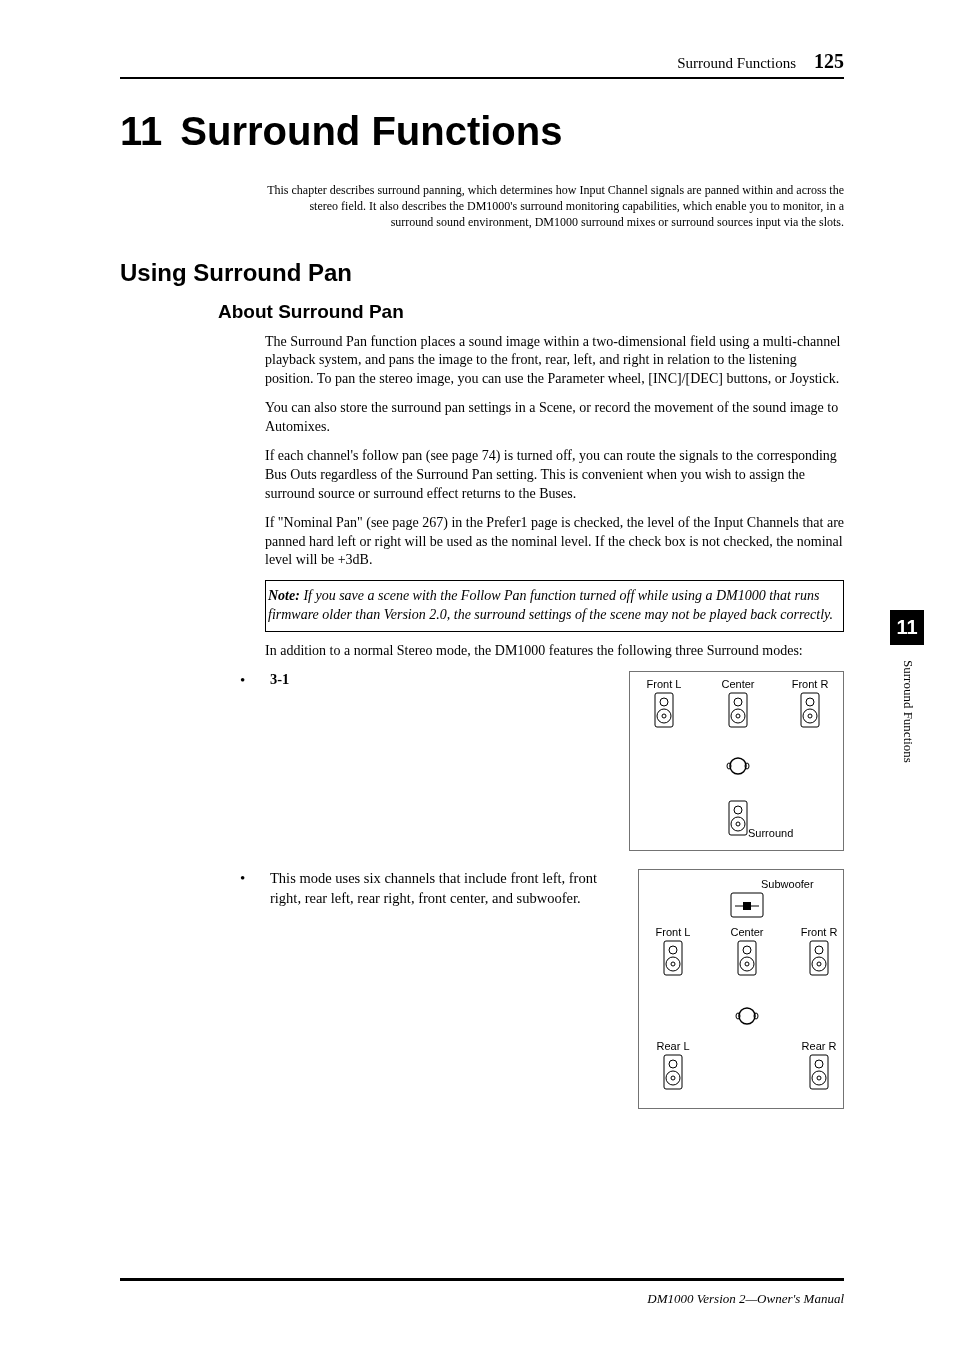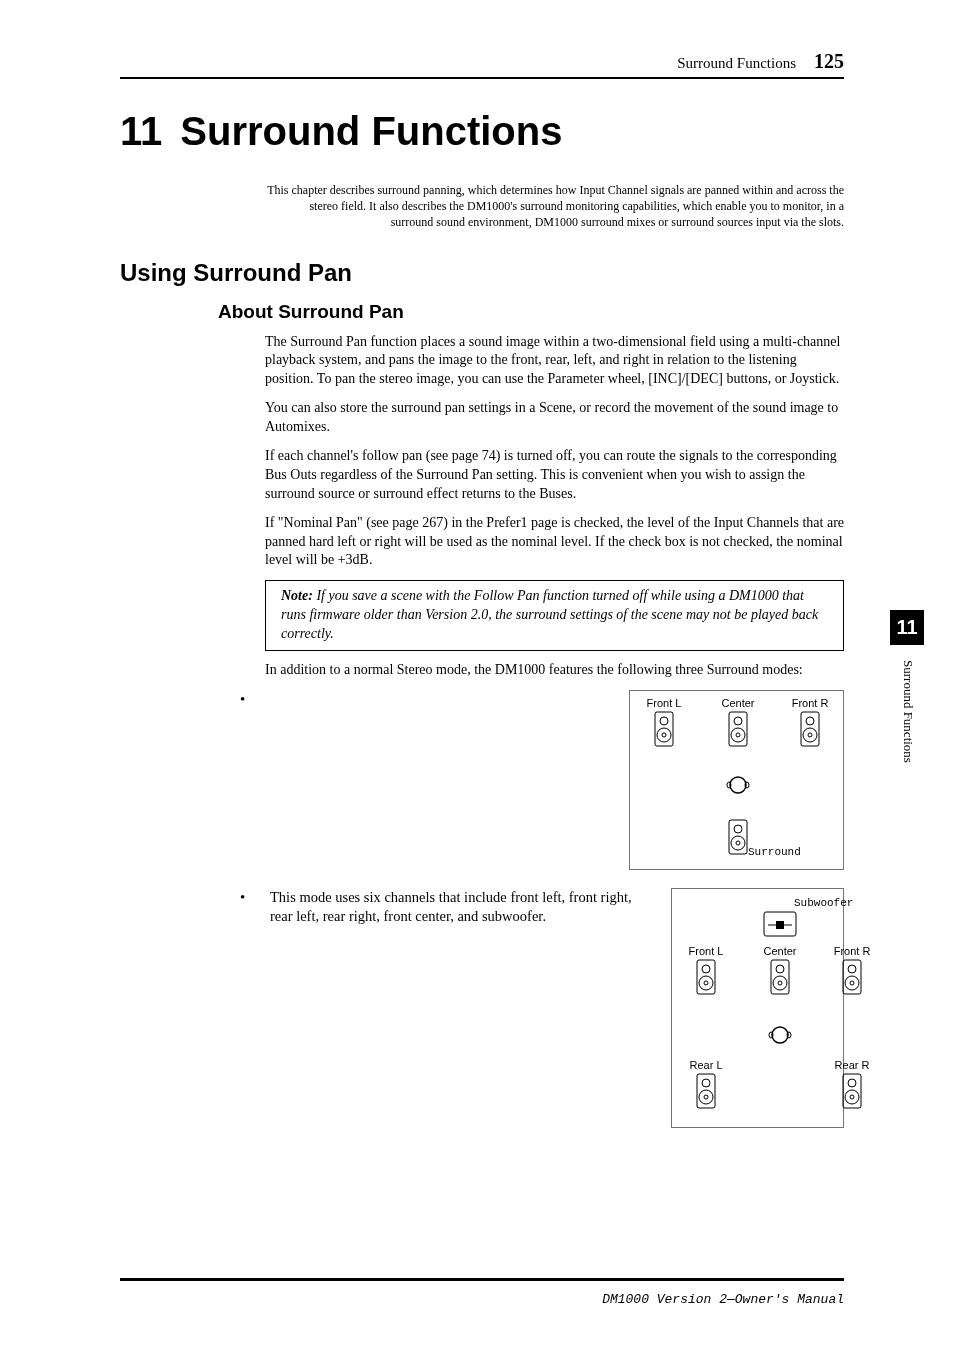--- a/index.html
+++ b/index.html
@@ -42,21 +42,21 @@
     font-family: 'Trebuchet MS', 'Lucida Sans', sans-serif;
     font-size: 19px;
     font-weight: bold;
     margin-left: 98px;
     margin-bottom: 10px;
   }
   .body-block { margin-left: 145px; }
   .body-block p { font-size: 14px; line-height: 1.35; margin-bottom: 10px; }
   .note-box {
     border: 1px solid #000;
-    padding: 6px 15px;
+    padding: 6px 2px;
     margin: 4px 0 10px 0;
   }
   .note-box p { margin: 0; font-style: italic; }
   .note-label { font-weight: bold; font-style: italic; }
   .mode-row {
     display: flex;
     align-items: flex-start;
     gap: 18px;
     margin-left: 120px;
     margin-bottom: 18px;
@@ -65,24 +65,24 @@
   .mode-text { flex: 1; }
   .mode-name { font-weight: bold; font-size: 14.5px; }
   .mode-desc { font-size: 14.5px; line-height: 1.35; }
   .diagram {
     border: 1px solid #737373;
     font-family: 'Trebuchet MS', Arial, sans-serif;
     font-size: 11px;
     position: relative;
   }
   .diagram-31 { width: 215px; height: 180px; }
-  .diagram-51 { width: 173px; height: 240px; padding-left: 40px; }
+  .diagram-51 { width: 206px; height: 240px; padding-left: 40px; }
   .spk-group { position: absolute; text-align: center; width: 60px; }
   .spk-label { font-size: 11px; display: block; margin-bottom: 2px; }
-  .spk-label-side { position: absolute; font-size: 11px; white-space: nowrap; font-family: Liberation Mono, monospace; }
+  .spk-label-side { position: absolute; font-size: 11px; white-space: nowrap; }
   svg { display: block; margin: 0 auto; }
   .side-tab {
     position: absolute;
     right: 30px;
     top: 610px;
     width: 34px;
     background: #000;
     color: #fff;
     font-family: 'Trebuchet MS', Arial, sans-serif;
     font-weight: bold;
@@ -104,21 +104,20 @@
     right: 110px;
     bottom: 70px;
     border-top: 3px solid #000;
   }
   .footer-text {
     position: absolute;
     right: 110px;
     bottom: 44px;
     font-style: italic;
     font-size: 13px;
-    font-family: Liberation Mono, monospace;
   }
 </style>
 </head>
 <body>
 
 <div class="header-row">
   <span class="header-title">Surround Functions</span>
   <span class="header-page">125</span>
 </div>
 
@@ -139,20 +138,21 @@
   <p>If "Nominal Pan" (see page 267) in the Prefer1 page is checked, the level of the Input Channels that are panned hard left or right will be used as the nominal level. If the check box is not checked, the nominal level will be +3dB.</p>
   <div class="note-box">
     <p><span class="note-label">Note:</span><span> If you save a scene with the Follow Pan function turned off while using a DM1000 that runs firmware older than Version 2.0, the surround settings of the scene may not be played back correctly.</span></p>
   </div>
   <p>In addition to a normal Stereo mode, the DM1000 features the following three Surround modes:</p>
 </div>
 
 <div class="mode-row">
   <div class="mode-bullet">•</div>
   <div class="mode-text">
+    <div class="mode-name">3-1</div>
   </div>
   <div class="diagram diagram-31">
     <div class="spk-group" style="left:4px; top:6px;">
       <span class="spk-label">Front L</span>
       <svg width="26" height="36">
           <rect x="4" y="1" width="18" height="34" rx="2" fill="none" stroke="#000"></rect>
           <circle cx="13" cy="10" r="4" fill="none" stroke="#000"></circle>
           <circle cx="13" cy="24" r="7" fill="none" stroke="#000"></circle>
           <circle cx="13" cy="24" r="2" fill="none" stroke="#000"></circle>
         </svg>

